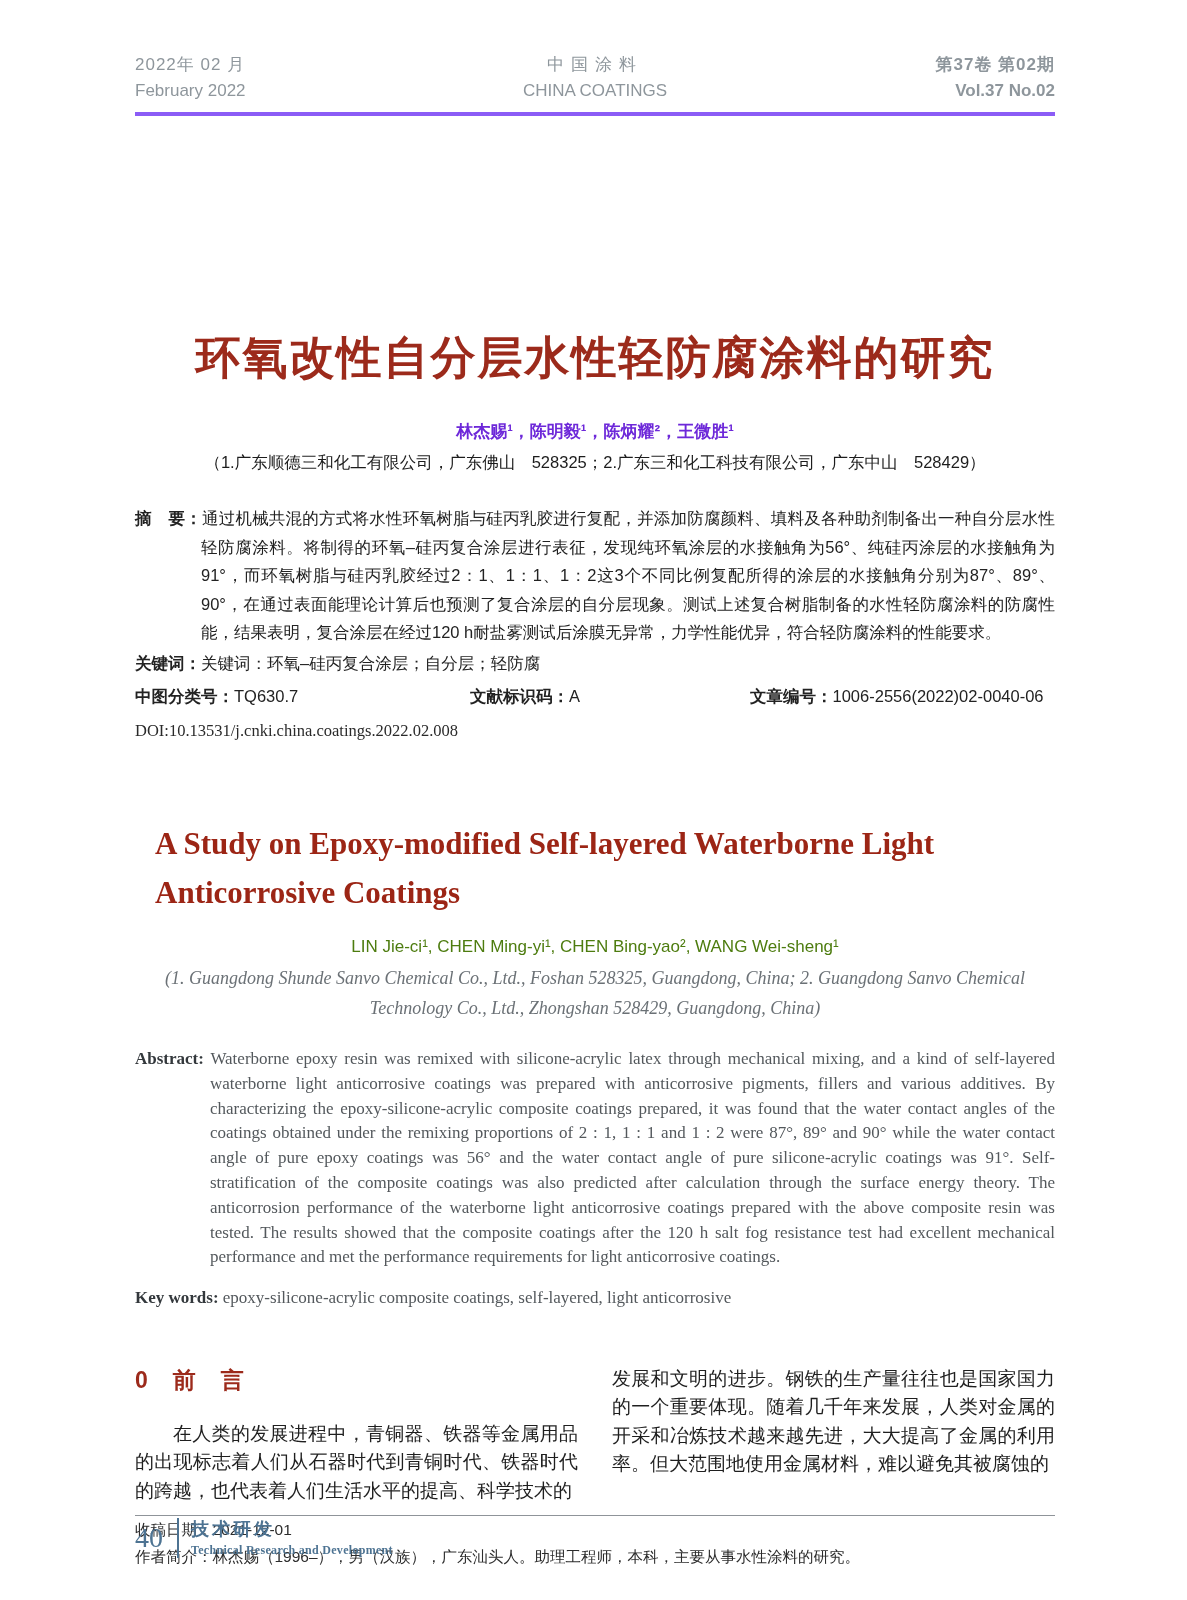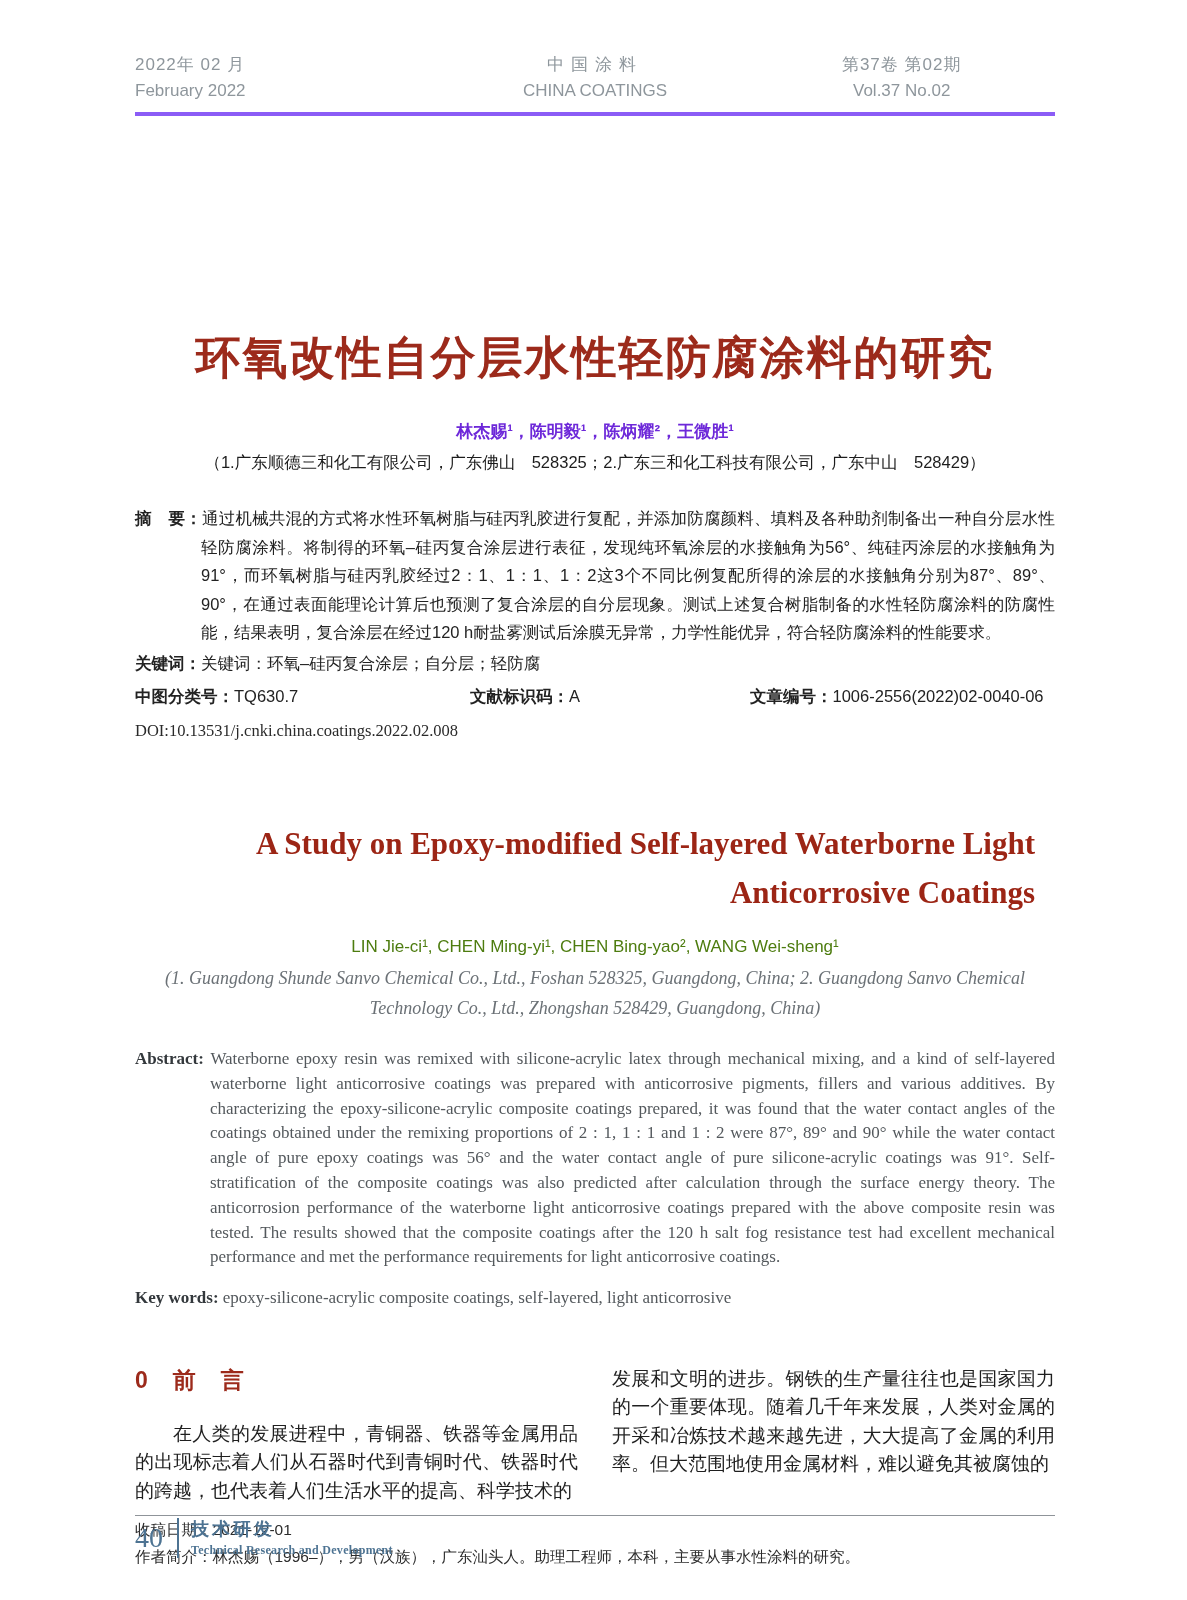--- a/index.html
+++ b/index.html
@@ -13,21 +13,21 @@
 
   
   .jheader {
     padding-top: 52px; padding-bottom: 8px;
     border-bottom: 4px solid #8b5cf6;
     display: flex; justify-content: space-between; align-items: flex-end;
     color: #8e969c; font-size: 17px; line-height: 26px;
   }
   .jheader .cell { flex: 1; }
   .jheader .c-center { text-align: center; }
-  .jheader .c-right { text-align: center; }
+  .jheader .c-right { text-align: right; font-weight: bold; }
   .jh-cn { letter-spacing: 1px; }
   .c-center .jh-cn { letter-spacing: 7px; }
 
   
   .title-cn {
     margin-top: 212px; text-align: center;
     font-size: 45px; font-weight: bold; letter-spacing: 2px;
     color: #9c2a1b;
   }
   .authors-cn {
@@ -59,21 +59,21 @@
   .meta-row .m2 { width: 280px; }
   .meta-row .lbl { font-weight: bold; }
   .doi-line {
     margin-top: 13px;
     font-family: "Liberation Serif", serif;
     font-size: 16.5px; color: #2a2a2a;
   }
 
   
   .title-en {
-    margin-top: 78px; text-align: right;
+    margin-top: 78px; text-align: left;
     font-family: "Liberation Serif", serif; font-weight: bold;
     font-size: 31px; line-height: 49px; color: #9c2515;
     max-width: 880px; margin-left: auto; margin-right: auto;
   }
   .authors-en {
     margin-top: 20px; text-align: center;
     font-size: 17px; color: #4d7c0f;
   }
   .affil-en {
     margin-top: 6px; text-align: center;

